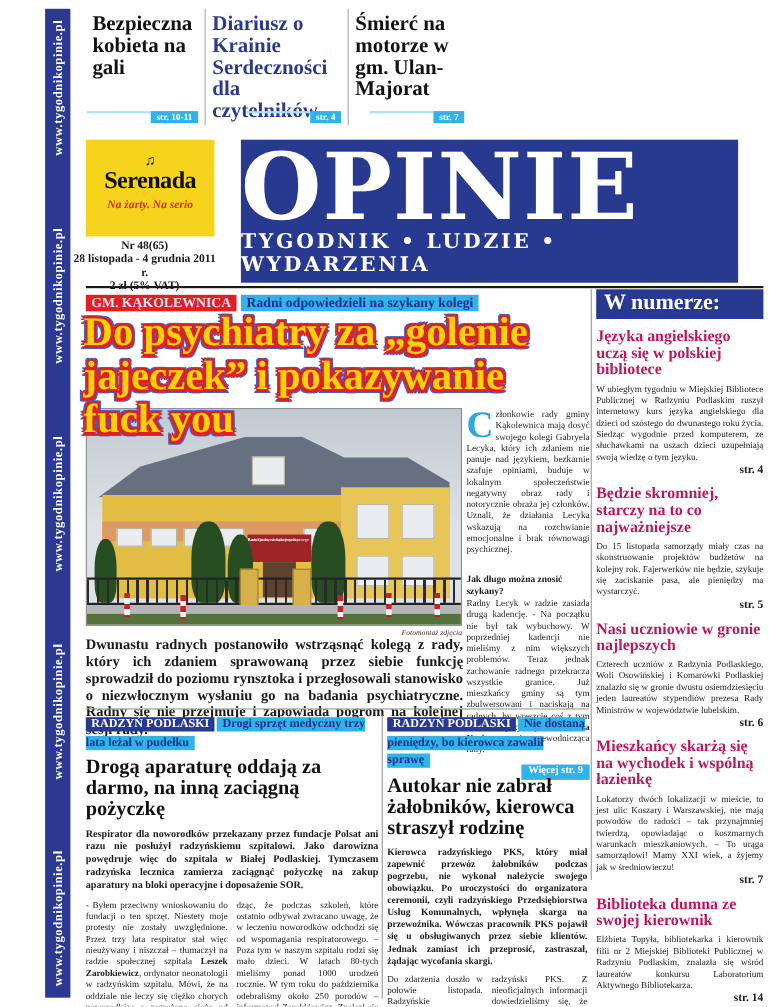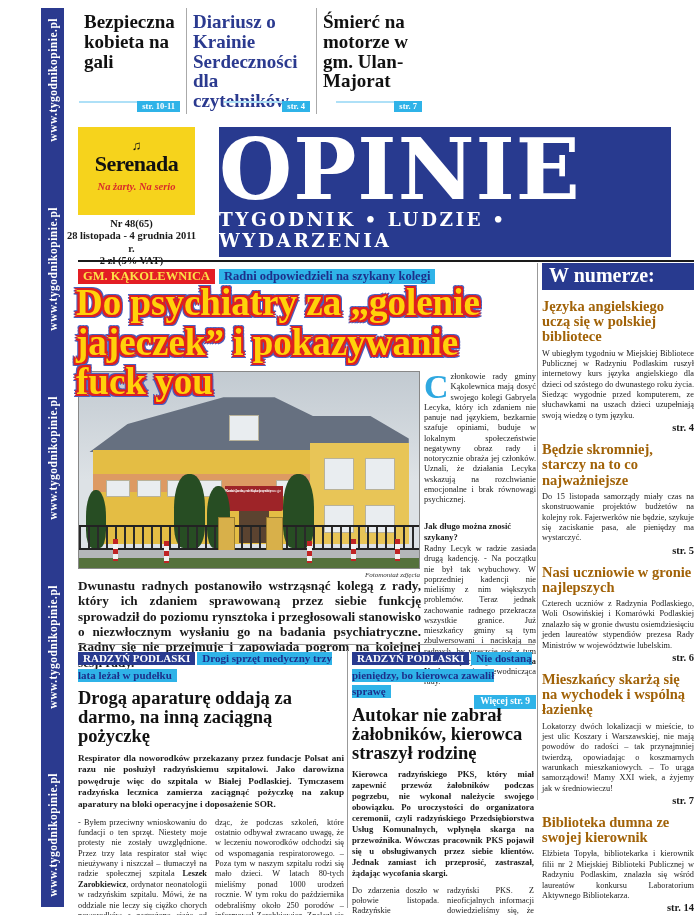--- a/index.html
+++ b/index.html
@@ -30,21 +30,21 @@
   .serenada .bird { font-size:13px; color:#111; line-height:1; display:block; }
   .serenada .name { font-size:22px; font-weight:bold; color:#111; letter-spacing:-0.5px; display:block; line-height:1.05; }
   .serenada .slogan { font-size:10.5px; font-style:italic; color:#d92b2b; font-weight:bold; display:block; margin-top:6px; }
   .issue { left:66px; top:218px; width:131px; text-align:center; font-weight:bold; font-size:10.5px; line-height:1.18; }
   .issue .issn { font-weight:bold; font-size:6.5px; letter-spacing:0.5px; color:#222; margin-top:1px; }
   .masthead { left:207px; top:127px; width:452px; height:130px; background:#283a8f; color:#fff; padding-top:2px;margin-left:12px; }
   .masthead .title { font-family:"DejaVu Serif",serif; font-weight:bold; font-size:84px; line-height:0.98; letter-spacing:1px; }
   .masthead .tagline { font-family:"DejaVu Serif",serif; font-weight:bold; font-size:18.5px; letter-spacing:2.5px; margin-top:-2px; }
   .toprule { left:78px; top:260px; width:616px; height:2px; background:#1a1a1a; }
   .k-red, .k-blue, .k-cyan { font-weight:bold; padding:0 5px 1px; font-size:12.5px; }
-  .k-red { background:#e31e24; color:#fde047; }
+  .k-red { background:#e31e24; color:#e5e5e5; }
   .k-blue { background:#283a8f; color:#fff; }
   .k-cyan { background:#2fb3e8; color:#1d2f8a; }
   .main-kicker { left:78px; top:266px; }
 
   
   .headline { left:76px; top:283px; width:480px; z-index:6; font-weight:bold; font-size:37px; line-height:1.07;
     color:#ffd20a; font-family:"Liberation Serif",serif;
     text-shadow:
       -2px -2px 0 #e0201f, 2px -2px 0 #e0201f, -2px 2px 0 #e0201f, 2px 2px 0 #e0201f,
       -2px 0 0 #e0201f, 2px 0 0 #e0201f, 0 -2px 0 #e0201f, 0 2px 0 #e0201f,
@@ -101,21 +101,21 @@
   .art-left .lead { font-size:9.2px; }
   .art-right .lead { font-size:8.7px; }
   .article .cols { display:flex; gap:8px; margin-top:7px; }
   .article .col { flex:1; text-align:justify; line-height:1.25; }
   .article .name { font-weight:bold; }
 
   
   .sidebar { left:542px; top:263px; width:152px; }
   .sidebar .header { background:#283a8f; color:#fff; font-weight:bold; font-size:20px; padding:1px 7px 3px; }
   .sb-item { margin-top:9px; }
-  .sb-item h3 { font-size:14.5px; line-height:1.05; color:#a16207; }
+  .sb-item h3 { font-size:14.5px; line-height:1.05; color:#be185d; }
   .sb-item p { font-size:8.3px; line-height:1.25; text-align:justify; margin-top:4px; }
   .sb-item .pg { text-align:right; font-weight:bold; font-size:10.5px; margin-top:1px; }
 </style>
 </head>
 <body>
 
 <div class="abs side-strip">
   <span>www.tygodnikopinie.pl</span>
   <span>www.tygodnikopinie.pl</span>
   <span>www.tygodnikopinie.pl</span>

